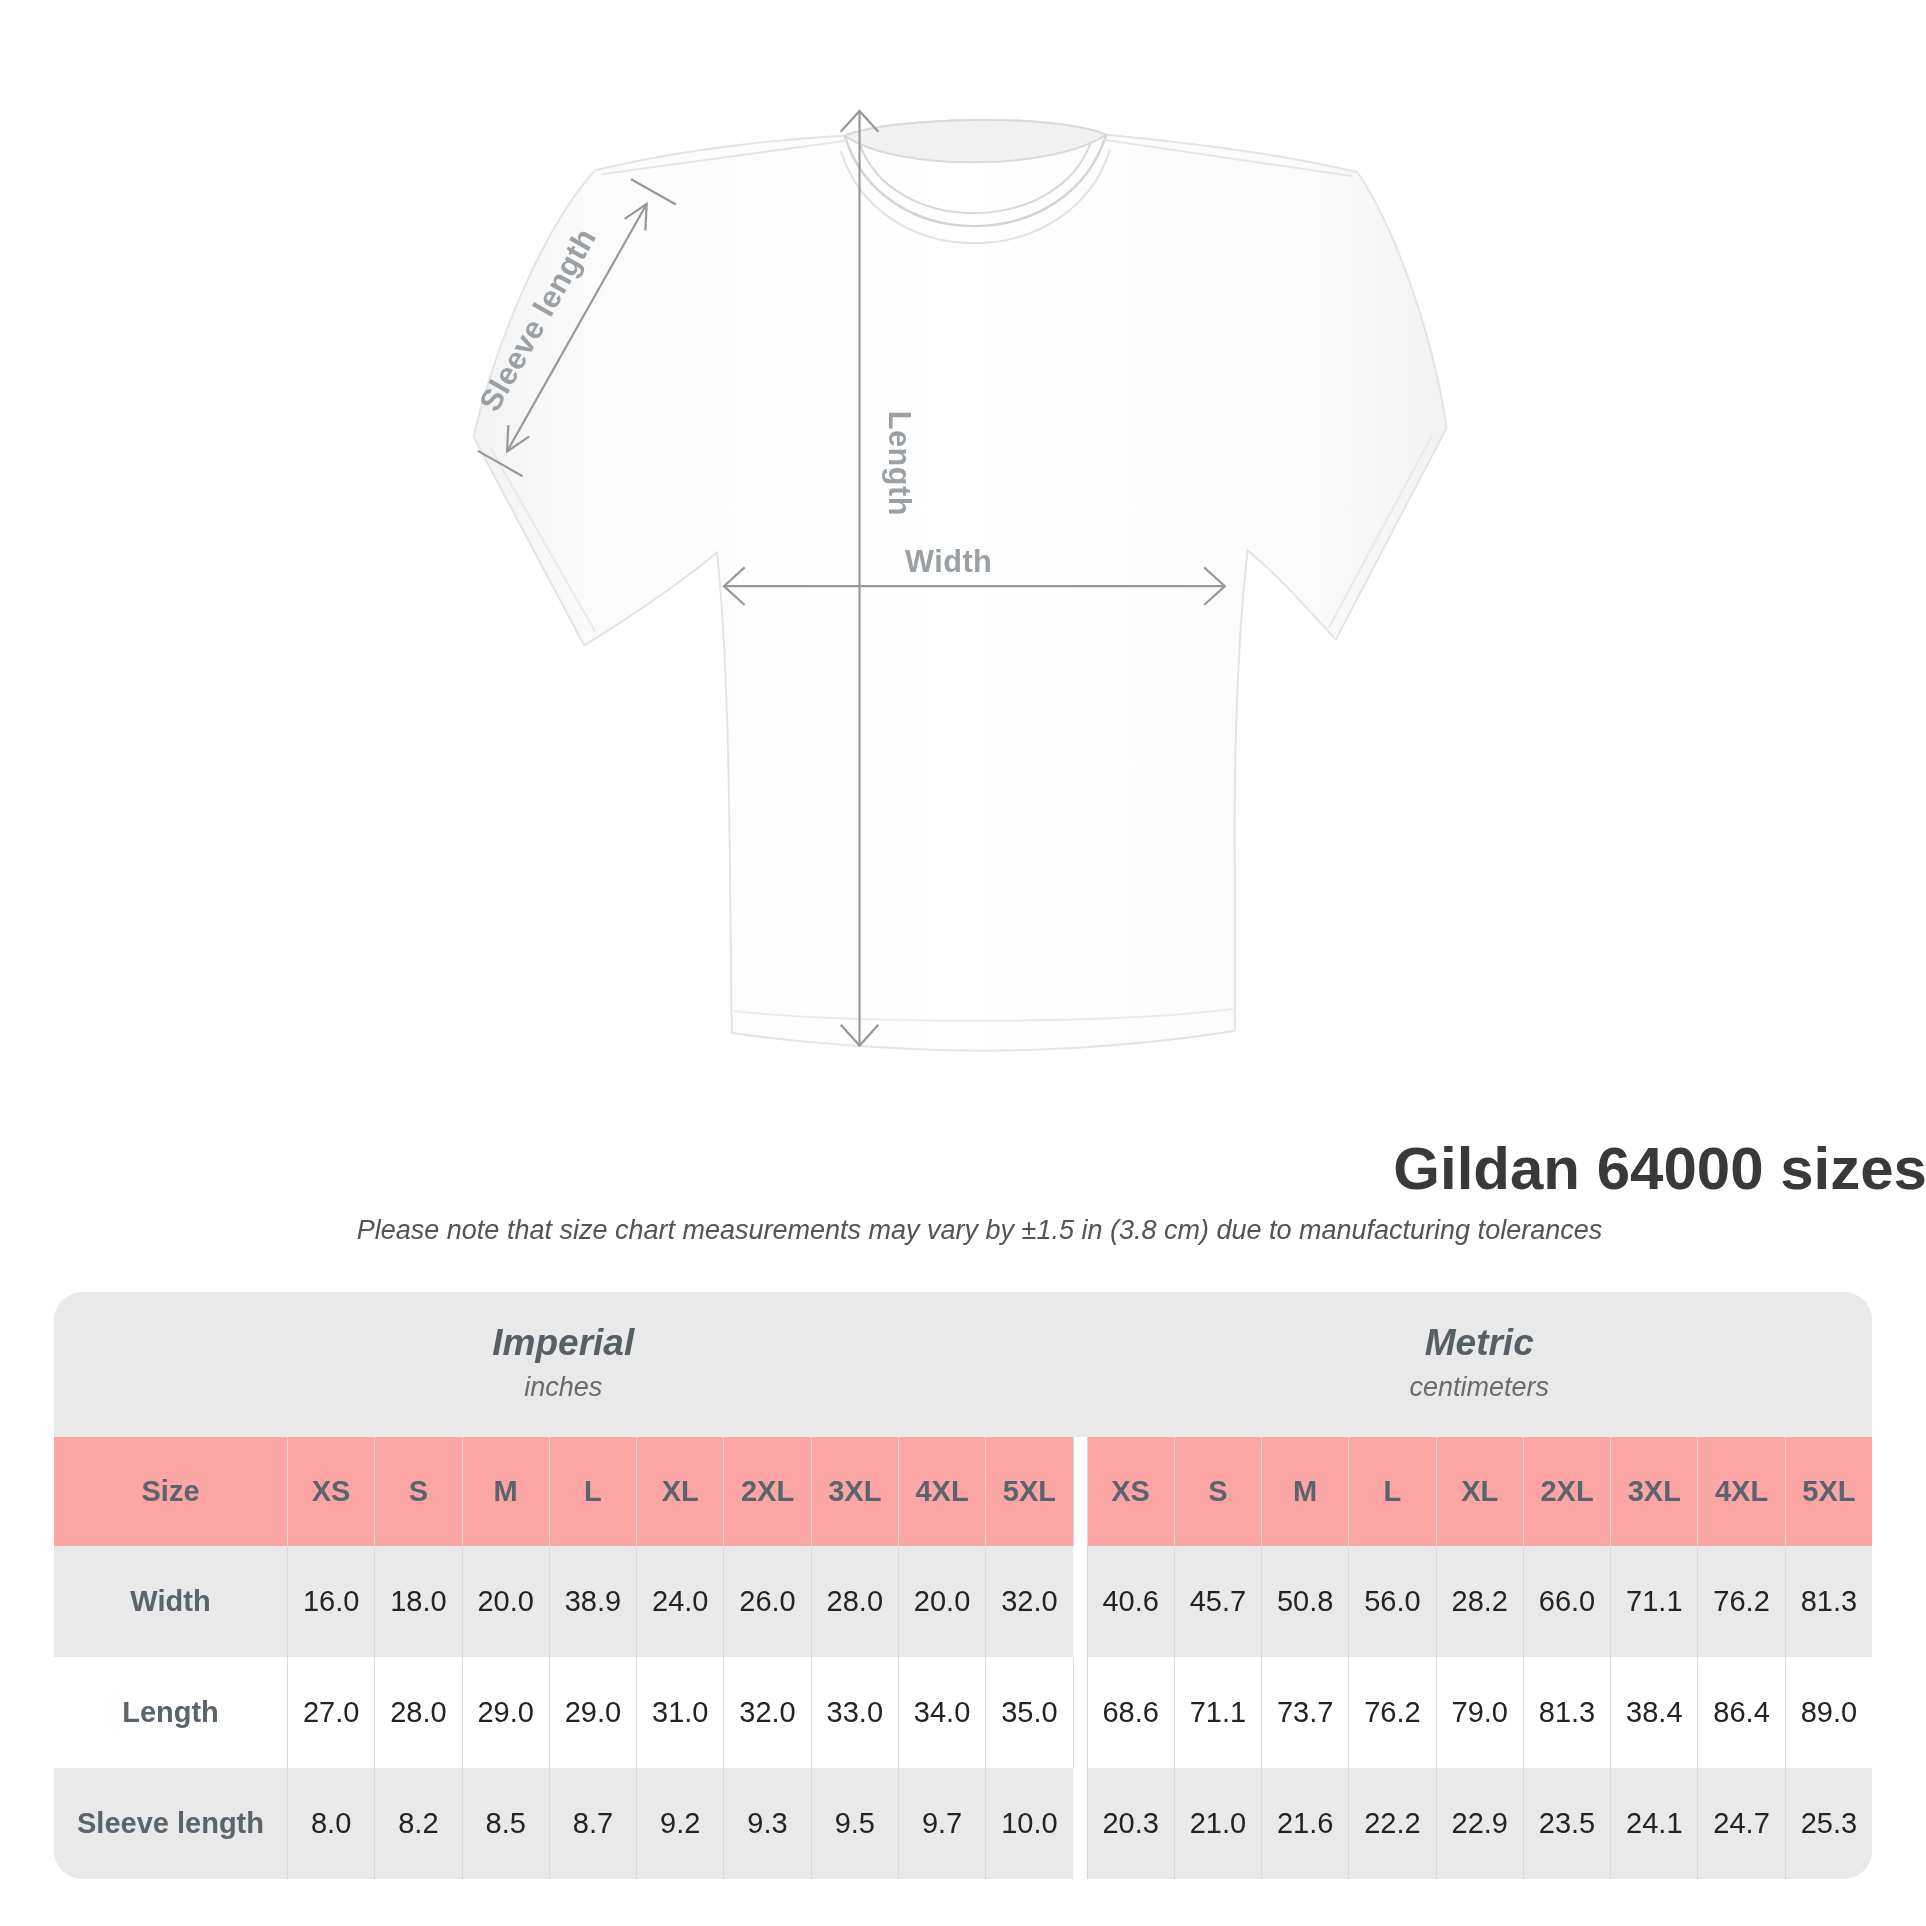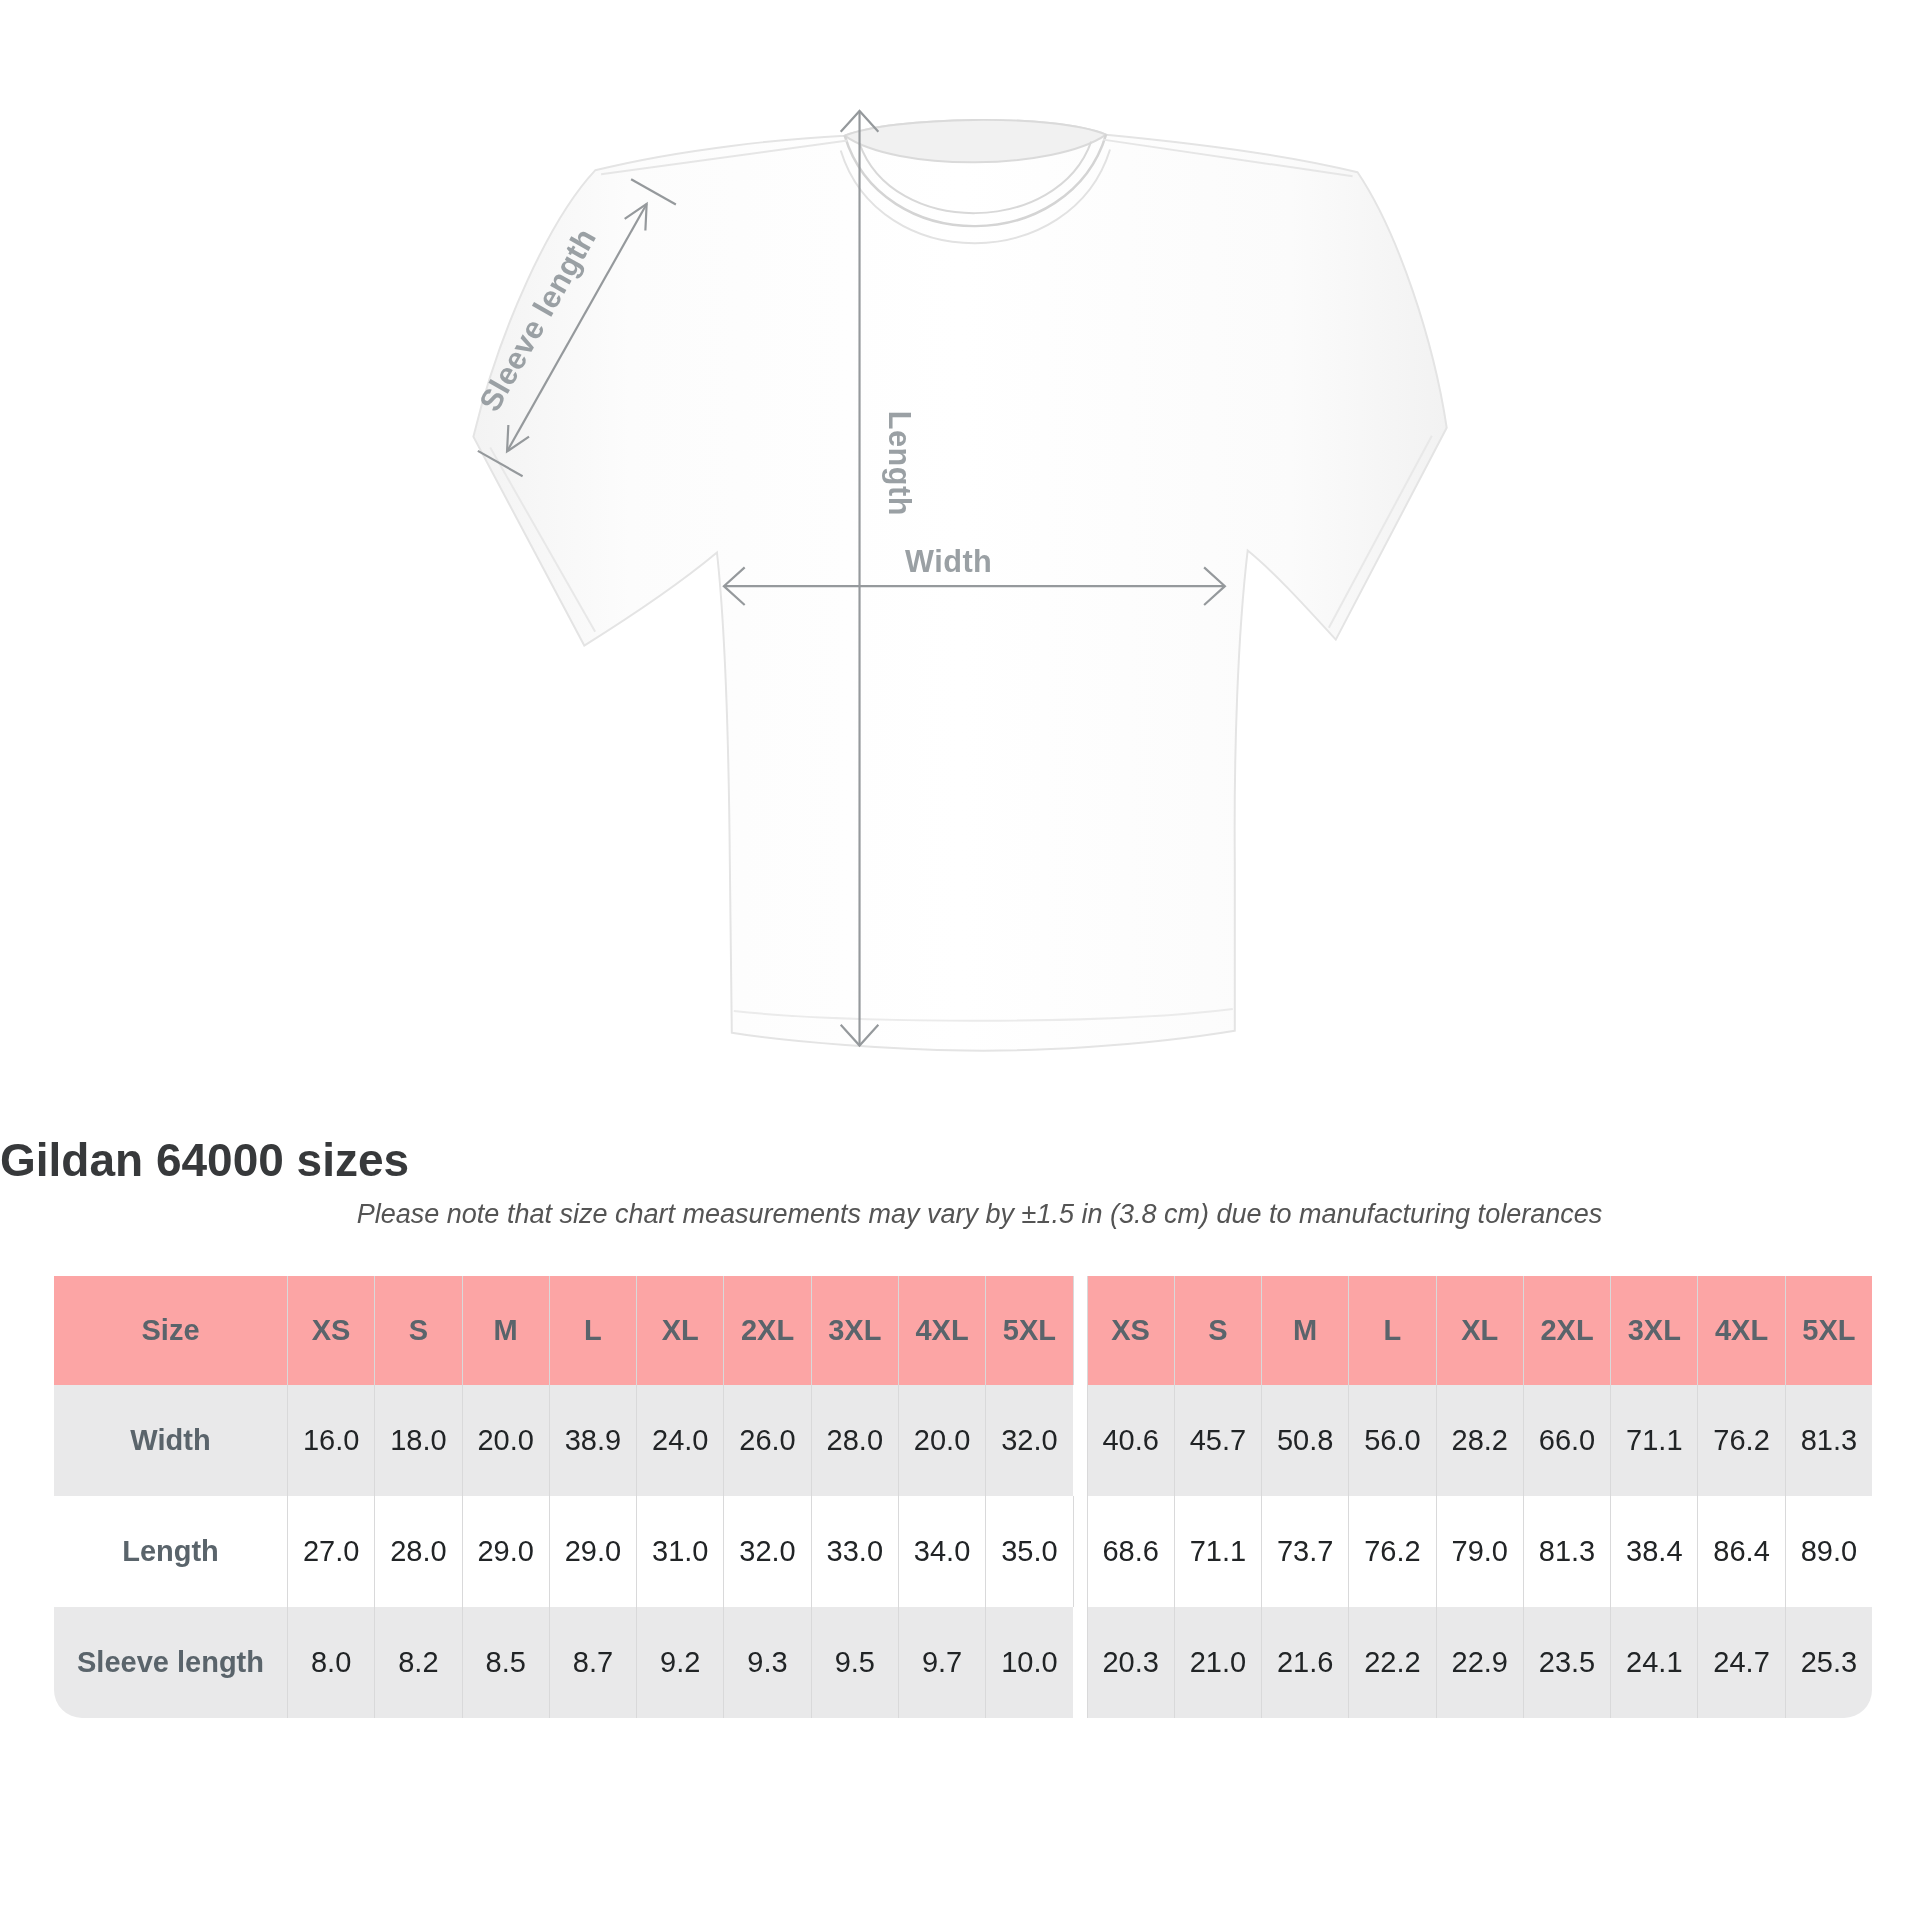--- a/index.html
+++ b/index.html
@@ -7,22 +7,22 @@
     width:1927px;height:1927px;background:#ffffff;
     font-family:"Liberation Sans", sans-serif;
     -webkit-font-smoothing:antialiased;
     overflow:hidden;
   }
   
   .diagram{display:block;width:1927px;height:1104px;}
 
   
   .title{
-    margin-top:30px;text-align:left;
-    font-size:46px;font-weight:bold;color:#37393b;line-height:1.15;
+    margin-top:30px;text-align:right;
+    font-size:60px;font-weight:bold;color:#37393b;line-height:1.15;
   }
   .subtitle{
     margin-top:12px;text-align:center;
     font-size:27px;font-style:italic;color:#545454;padding-left:32px;
   }
 
   
   .size-table{margin:46px 54px 0 54px;width:1818px;}
   .grid-row{display:grid;grid-template-columns:233px repeat(9,1fr) 14px repeat(9,1fr);}
 
@@ -125,20 +125,31 @@
     <text transform="translate(906 468) rotate(90)" text-anchor="middle" dominant-baseline="middle">Length</text>
     <text x="958" y="578" text-anchor="middle">Width</text>
   </g>
 </svg>
 
 <div class="title">Gildan 64000 sizes</div>
 <div class="subtitle">Please note that size chart measurements may vary by ±1.5 in (3.8 cm) due to manufacturing tolerances</div>
 
 <div class="size-table">
 
+  <div class="grid-row band">
+    <div class="blk imp">
+      <div class="band-title">Imperial</div>
+      <div class="band-unit">inches</div>
+    </div>
+    <div class="blk gap"></div>
+    <div class="blk met">
+      <div class="band-title">Metric</div>
+      <div class="band-unit">centimeters</div>
+    </div>
+  </div>
 
   <div class="grid-row r-size">
     <div class="cell hdr">Size</div>
     <div class="cell hdr bl">XS</div>
     <div class="cell hdr bl">S</div>
     <div class="cell hdr bl">M</div>
     <div class="cell hdr bl">L</div>
     <div class="cell hdr bl">XL</div>
     <div class="cell hdr bl">2XL</div>
     <div class="cell hdr bl">3XL</div>

